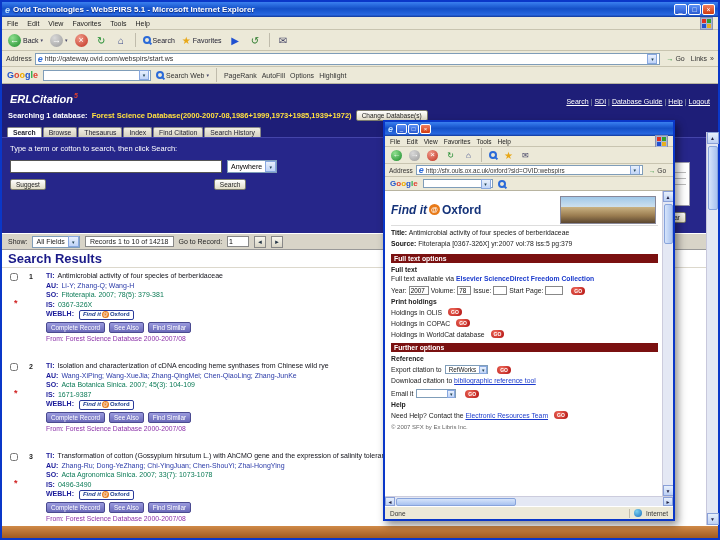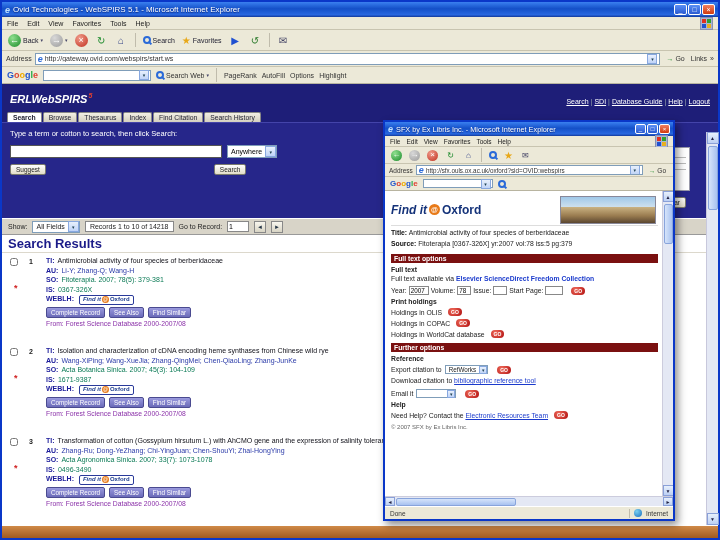--- a/index.html
+++ b/index.html
@@ -2,21 +2,21 @@
 <html><head>
 <meta charset="utf-8">
 <style>
   *{box-sizing:border-box;margin:0;padding:0}
   html,body{width:720px;height:540px;overflow:hidden}
   body{font-family:"Liberation Sans",sans-serif;background:#3a6ea5;position:relative}
 
   
   .titlebar{background:linear-gradient(180deg,#3a80f0 0%,#1450c8 45%,#2868e0 85%,#12399a 100%);
     display:flex;align-items:center;gap:3px;padding:0 3px;color:#fff}
-  .titlebar .t{font-size:8px;font-weight:normal;flex:1;white-space:nowrap;overflow:hidden;text-shadow:0 1px 1px #0a2a80}
+  .titlebar .t{font-size:8px;font-weight:bold;flex:1;white-space:nowrap;overflow:hidden;text-shadow:0 1px 1px #0a2a80}
   .wbtns{display:flex;gap:1px}
   .wbtn{width:13px;height:11px;border:1px solid #fff;border-radius:2px;font-size:7px;line-height:9px;text-align:center;color:#fff;cursor:default}
   .wbtn.min,.wbtn.max{background:linear-gradient(180deg,#5a8ff5,#2a5ad0)}
   .wbtn.close{background:linear-gradient(180deg,#f08060,#d03a10)}
   .mini-e{color:#bfe0ff;font-weight:bold;font-size:9px;font-style:italic}
   .menubar{background:#ece9d8;border-bottom:1px solid #c8c4b0;display:flex;align-items:center;gap:9px;padding:0 5px;font-size:7px;color:#222}
   .winflag{margin-left:auto;display:grid;grid-template-columns:4px 4px;grid-template-rows:4px 4px;gap:1px;background:#aab4d4;padding:1px;border:1px solid #8890b0}
   .winflag i{display:block}
   .winflag i:nth-child(1){background:#e03020}.winflag i:nth-child(2){background:#30a030}
   .winflag i:nth-child(3){background:#2050d0}.winflag i:nth-child(4){background:#e8b020}
@@ -255,27 +255,32 @@
     </span>
     <span class="sep"></span>
     <span class="gbtn">PageRank</span>
     <span class="gbtn">AutoFill</span>
     <span class="gbtn">Options</span>
     <span class="gbtn">Highlight</span>
   </div>
 
   <div class="wsh">
     <span class="wslogo">
-      <span>ERL</span><span>WebSPIRS</span><span class="ver">5</span>
+      <span>ERL</span><span>Citation</span><span class="ver">5</span>
     </span>
     <span class="wsnav">
       <a>Search</a><span class="s">|</span><a>SDI</a><span class="s">|</span><a>Database Guide</a><span class="s">|</span><a>Help</a><span class="s">|</span><a>Logout</a>
     </span>
   </div>
 
+  <div class="wsl">
+    <span class="pre">Searching 1 database:</span>
+    <span class="db">Forest Science Database(2000-2007-08,1986+1999,1973+1985,1939+1972)</span>
+    <button class="xp-btn">Change Database(s)</button>
+  </div>
 
   <div class="wstabs">
     <span class="wstab active">Search</span>
     <span class="wstab">Browse</span>
     <span class="wstab">Thesaurus</span>
     <span class="wstab">Index</span>
     <span class="wstab">Find Citation</span>
     <span class="wstab">Search History</span>
   </div>
 
@@ -404,21 +409,20 @@
   <div class="vscroll">
     <span class="sbtn">▲</span>
     <span class="sthumb"></span>
     <span class="sbtn bottom">▼</span>
   </div>
 </div>
 
 <div class="sfx">
   <div class="titlebar">
     <span class="mini-e">e</span>
-    <span class="t">SFX by Ex Libris Inc. - Microsoft Internet Explorer</span>
     <span class="wbtns">
       <span class="wbtn min">_</span>
       <span class="wbtn max">□</span>
       <span class="wbtn close">×</span>
     </span>
   </div>
 
   <div class="menubar">
     <span>File</span>
     <span>Edit</span>

